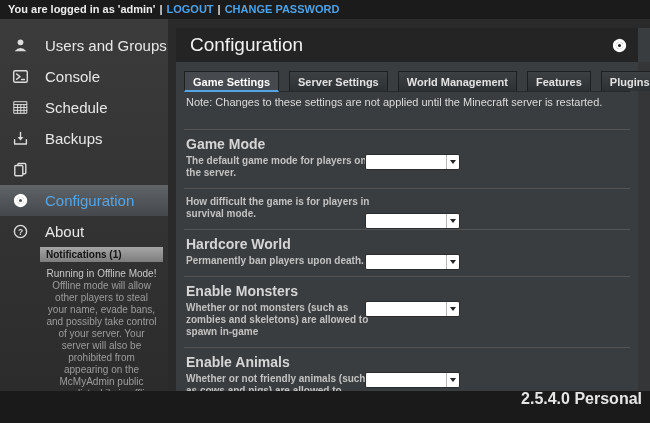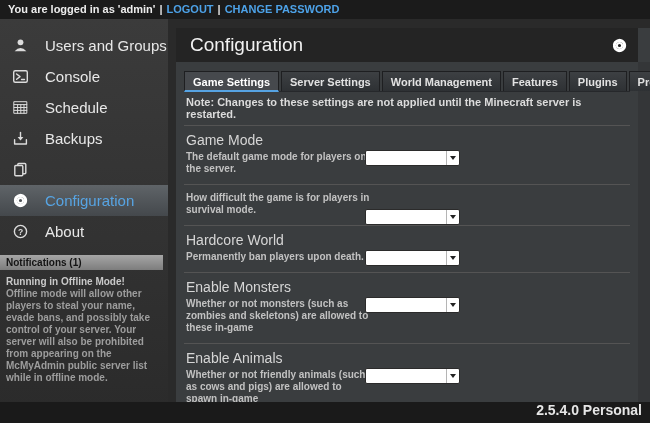--- a/index.html
+++ b/index.html
@@ -30,29 +30,29 @@
     height:31px; display:flex; align-items:center;
     padding-left:12px; color:#e8e8e8; font-size:15px; cursor:pointer;
   }
   .side-item .icon { width:17px; height:17px; margin-right:16px; flex:none; }
   .side-item .icon svg { display:block; }
   .side-item.active {
     background:linear-gradient(#5f6468,#44484c);
     color:#57a4e3;
   }
   
-  .notif { margin-top:8px; width:163px; }
+  .notif { margin-top:0; width:163px;padding-left:40px; }
   .notif-header {
     height:15px; line-height:15px; padding-left:6px;
     background:linear-gradient(#a6a6a6,#7d7d7d);
     color:#141414; font-size:10px; font-weight:bold;
   }
   .notif-body {
     padding:6px 6px 0 6px; font-size:10px; line-height:12px;
-    font-weight:bold; color:#9d9d9d;
+    font-weight:normal; color:#9d9d9d;text-align:center;
   }
   .notif-title { color:#c9c9c9; }
   
   .panel {
     position:absolute; left:176px; top:9px; right:0; bottom:0;
     background:#3a3d3f; overflow:hidden;
   }
   .panel-header {
     height:34px; margin-right:12px; background:#242424;
     display:flex; align-items:center; padding:0 10px 0 14px;
@@ -61,41 +61,41 @@
   .panel-header .gear { width:17px; height:17px; cursor:pointer; }
   .gutter {
     position:absolute; top:34px; right:0; width:12px; bottom:0;
     background:#343638;
   }
   .content {
     position:absolute; left:0; right:12px; top:34px; bottom:0;
     padding:9px 8px 0 8px;
   }
   
-  .tabs { display:flex; gap:2px; border-bottom:1px solid #26282b; }
+  .tabs { display:flex; gap:10px; border-bottom:1px solid #26282b; }
   .tab {
     font-size:11px; font-weight:bold; color:#e2e2e2;
     padding:4px 8px 3px;
     background:linear-gradient(#3d4043,#2e3134);
     border:1px solid #1e1f21; border-bottom:none;
     cursor:pointer; white-space:nowrap;
   }
   .tab.active {
     background:#46494d; color:#ffffff;
     padding-bottom:2px; margin-bottom:-1px;
     border-bottom:2px solid #56a3e2;
   }
   
   .note-row {
-    font-size:11px; font-weight:bold; color:#dcdcdc;
-    padding:4px 2px 5px; border-bottom:1px solid #545454;
+    font-size:11px; font-weight:normal; color:#dcdcdc;
+    padding:4px 2px 21px; border-bottom:1px solid #545454;
   }
   .row { position:relative; border-bottom:1px solid #545454; padding:5px 2px 9px; }
   .row:last-child { border-bottom:none; }
-  .row h3 { margin:0; font-size:14px; font-weight:normal; color:#d6d6d6; line-height:18px; }
+  .row h3 { margin:0; font-size:14px; font-weight:bold; color:#d6d6d6; line-height:18px; }
   .row .desc {
     font-size:10px; font-weight:bold; color:#c2c2c2;
     line-height:12px; max-width:184px; margin-top:2px;
   }
   .select {
     position:absolute; left:181px; top:24px; width:95px; height:16px;
     background:#ffffff; border:1px solid #2b2b2b; border-radius:2px;
     cursor:pointer; font-size:10px; color:#111; line-height:14px; padding-left:4px;
   }
   .select .arrow-box {
@@ -103,23 +103,23 @@
     border-left:1px solid #b5b5b5;
     display:flex; align-items:center; justify-content:center;
   }
   .arrow-tri {
     width:0; height:0;
     border-left:3px solid transparent; border-right:3px solid transparent;
     border-top:4px solid #222;
   }
   
   .footer {
-    position:absolute; left:0; right:0; bottom:0; height:21px;
+    position:absolute; left:0; right:0; bottom:0; height:32px;
     background:#1a1a1a; color:#e6e6e6;
-    font-size:14px; font-weight:bold; line-height:16px;
+    font-size:16px; font-weight:bold; line-height:16px;
     text-align:right; padding-right:8px;
   }
 </style>
 </head>
 <body>
 
 <div class="topbar">
   <span>You are logged in as 'admin'</span><span class="sep">|</span><a>LOGOUT</a><span class="sep">|</span><a>CHANGE PASSWORD</a>
 </div>
 
@@ -242,21 +242,21 @@
             <h3>Hardcore World</h3>
             <div class="desc">Permanently ban players upon death.</div>
             <div class="select">
               <span class="arrow-box">
                 <span class="arrow-tri"></span>
               </span>
             </div>
           </div>
           <div class="row">
             <h3>Enable Monsters</h3>
-            <div class="desc">Whether or not monsters (such as zombies and skeletons) are allowed to these in-game</div>
+            <div class="desc">Whether or not monsters (such as zombies and skeletons) are allowed to spawn in-game</div>
             <div class="select">
               <span class="arrow-box">
                 <span class="arrow-tri"></span>
               </span>
             </div>
           </div>
           <div class="row">
             <h3>Enable Animals</h3>
             <div class="desc">Whether or not friendly animals (such as cows and pigs) are allowed to spawn in-game</div>
             <div class="select">

